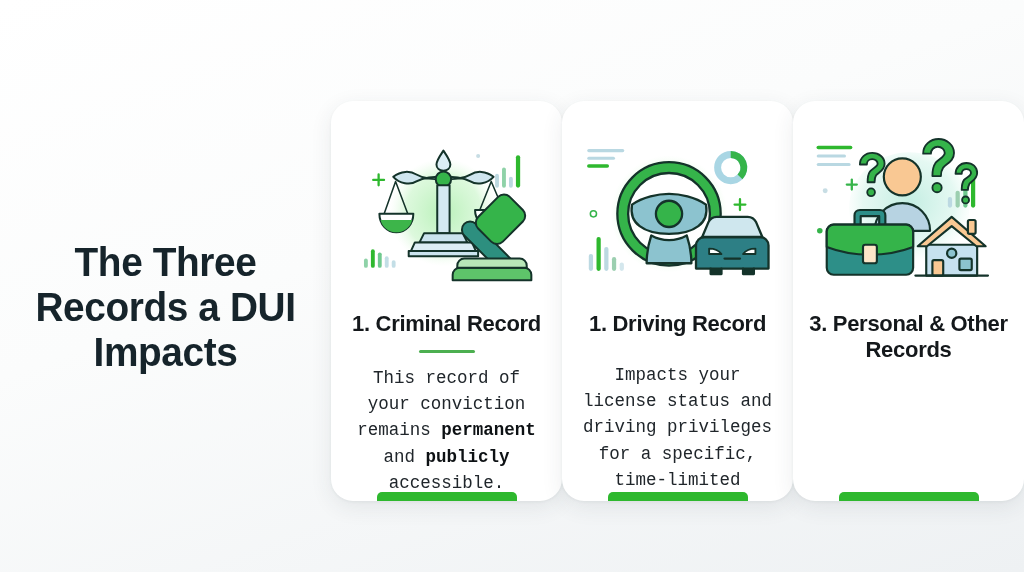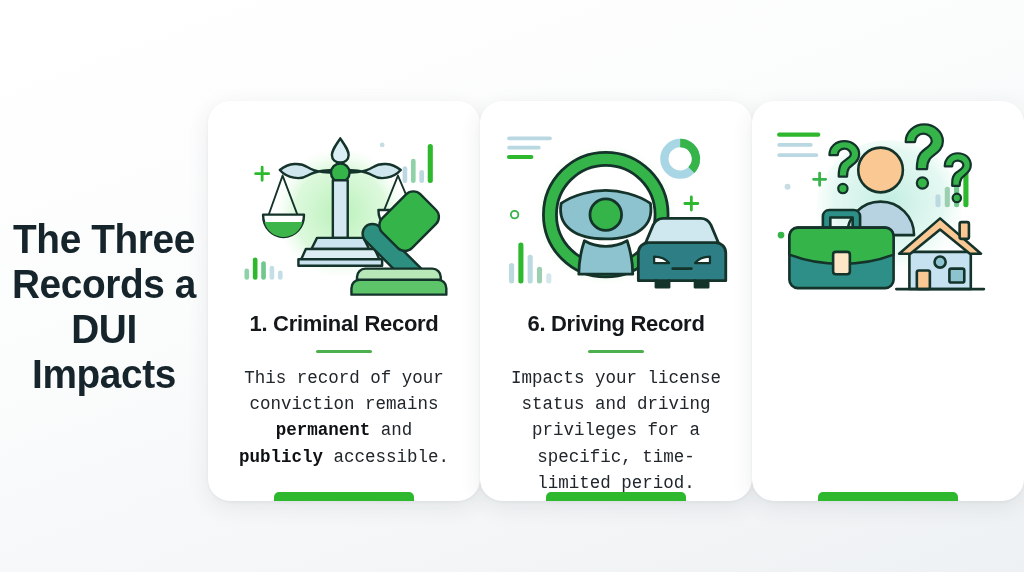--- a/index.html
+++ b/index.html
@@ -41,21 +41,21 @@
     position: relative;
     margin-top: 30px;
     width: 920px;
     height: 400px;
     display: flex;
     justify-content: space-between;
   }
 
   .card-slot {
     position: relative;
-    width: 272px;
+    width: 231px;
     height: 400px;
   }
 
   
   .tab {
     position: absolute;
     width: 22px;
     border-radius: 11px;
     background: #2eb82e;
     z-index: 1;
@@ -293,21 +293,21 @@
               <path d="M230 145 c-7 0-13 3-16 7 h16z" fill="#ffffff" stroke-width="2.4"></path>
 
               <path d="M190 158 h20" stroke-width="3"></path>
 
               <path d="M172 171 v7 h14 v-7" fill="#14332a"></path>
               <path d="M214 171 v7 h14 v-7" fill="#14332a"></path>
             </g>
           </svg>
         </div>
 
-        <div class="card-heading">6. Driving Record</div>
+        <div class="card-heading">1. Driving Record</div>
         <div class="divider"></div>
         <div class="card-body">Impacts your license status and driving privileges for a specific, time-limited period.</div>
 
         <div class="card-bottom-bar"></div>
       </div>
     </div>
 
     <div class="card-slot">
       <div class="tab tab-left"></div>
       <div class="tab tab-right"></div>
@@ -374,20 +374,21 @@
               <path d="M141 142 L185 104 L229 142 h-12 L185 116 L153 142z" fill="#f9c893"></path>
               <rect x="206" y="108" width="10" height="18" rx="2" fill="#f9c893"></rect>
               <circle cx="185" cy="151" r="6" fill="#8cc3cf"></circle>
               <rect x="160" y="160" width="14" height="20" rx="2" fill="#f9c893"></rect>
               <rect x="195" y="158" width="16" height="15" rx="2" fill="#8cc3cf"></rect>
               <path d="M138 180 h94" stroke-width="3"></path>
             </g>
           </svg>
         </div>
 
+        <div class="card-heading">3. Personal &amp; Other Records</div>
         <div class="divider hidden"></div>
 
         <div class="card-bottom-bar"></div>
       </div>
     </div>
 
   </div>
 </div>
 
 </body></html>

